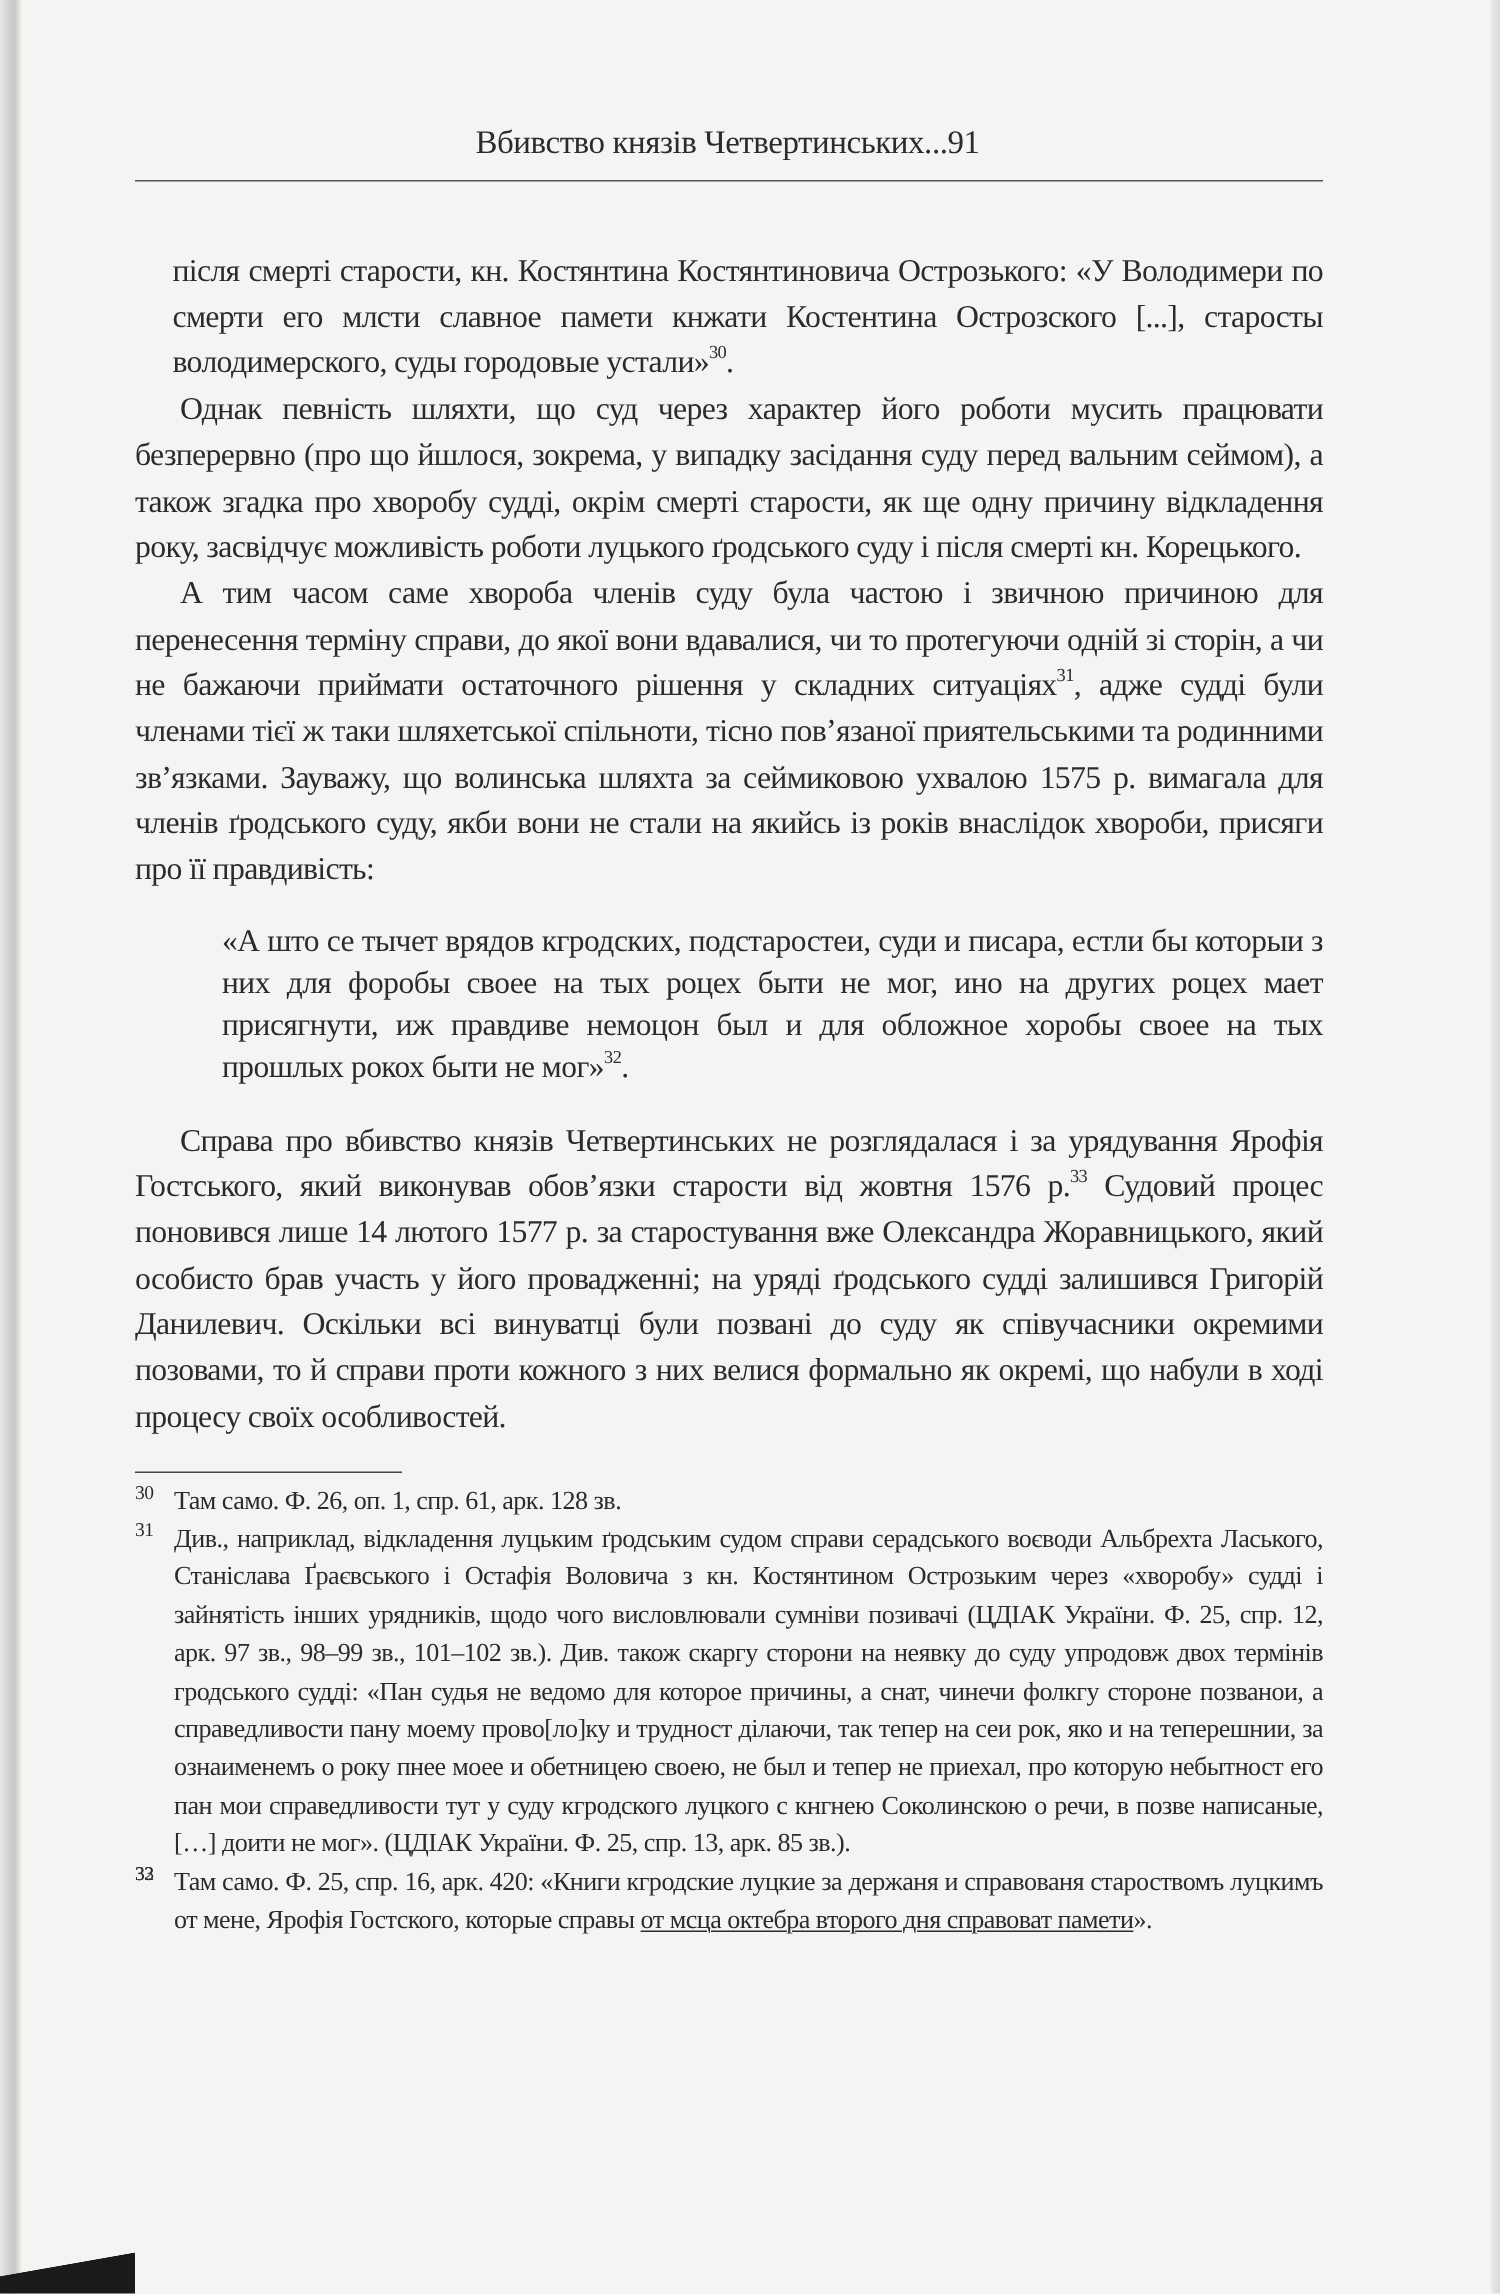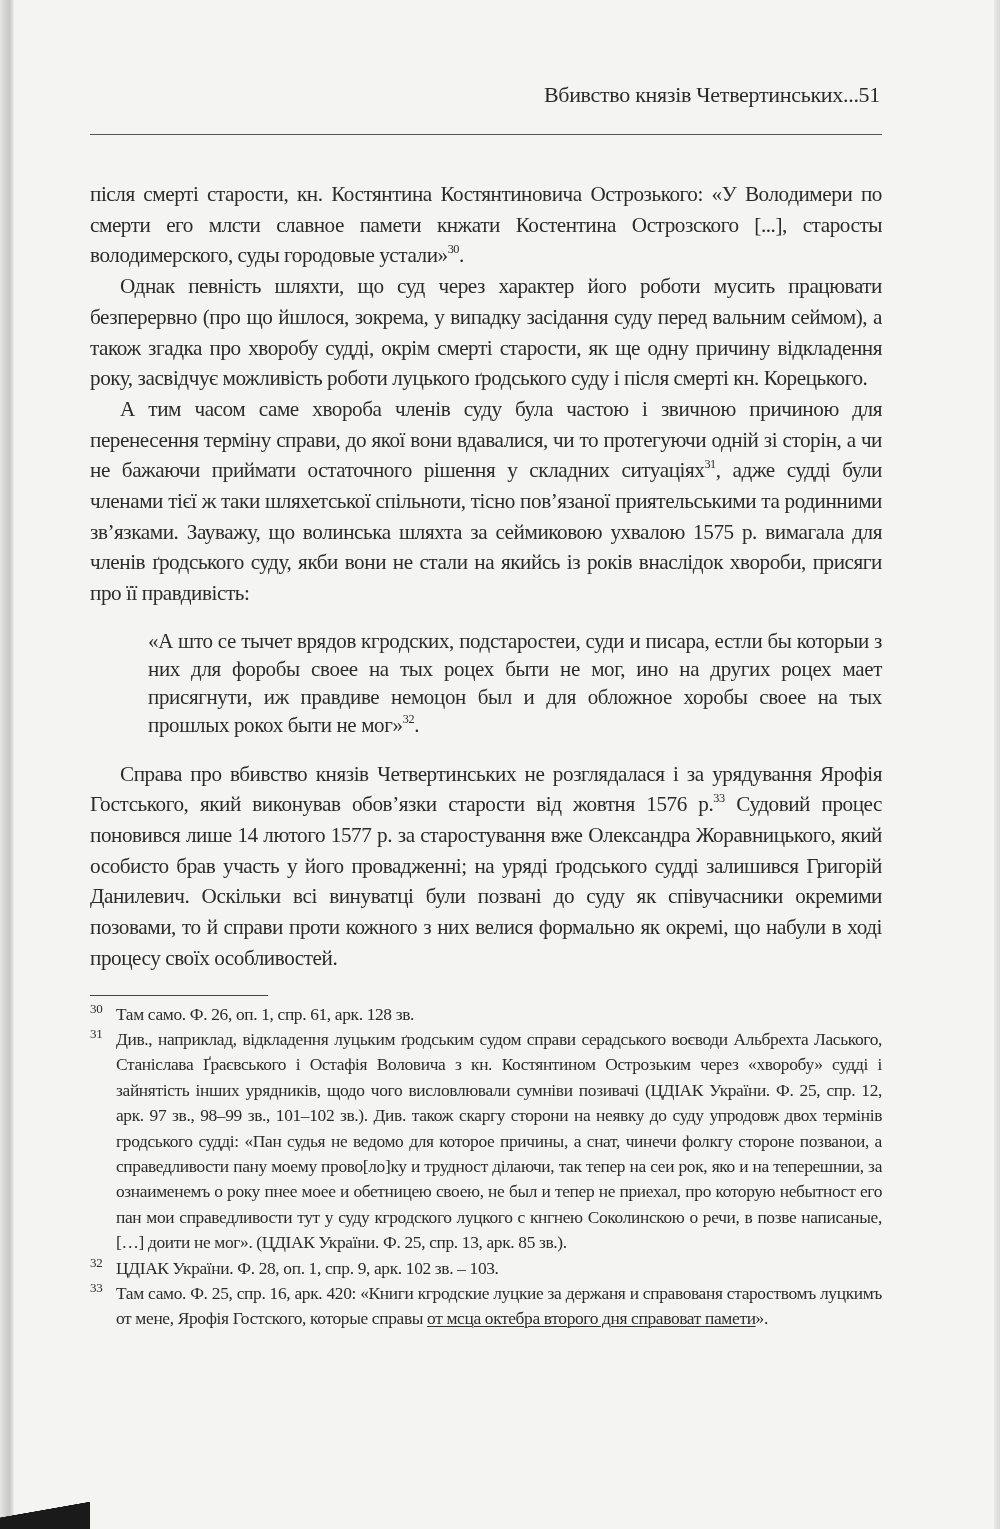--- a/index.html
+++ b/index.html
@@ -18,34 +18,34 @@
     background: linear-gradient(170deg, transparent 40%, #1a1a1a 41%);
   }
   .right-edge {
     position: absolute; right: 0; top: 0; width: 6px; height: 1529px;
     background: linear-gradient(to right, #eaeaea, #d8d8d6);
   }
   .page {
     position: absolute; left: 90px; top: 82px; width: 792px;
   }
   .running-head {
-    display: flex; justify-content: flex-end; align-items: baseline;
+    display: flex; justify-content: center; align-items: baseline;
     font-size: 22px; letter-spacing: -0.3px;
-    padding-bottom: 22px;
+    padding-bottom: 8px;
     border-bottom: 1.5px solid #555;
     height: 30px;
   }
   .running-head .page-num { font-size: 22px; padding-right: 2px; }
   .body-text {
     margin-top: 44px;
     font-size: 21.2px; line-height: 30.7px;
     text-align: justify; letter-spacing: -0.45px;
   }
   .body-text p { margin: 0; text-indent: 30px; }
-  .body-text p.noindent { text-indent: 0; }
+  .body-text p.noindent { text-indent: 0; margin-left: 25px; }
   .body-text sup, .notes sup { font-size: 0.58em; line-height: 0; vertical-align: 0.75em; }
   .quote {
     margin: 18px 0 19px 58px;
     font-size: 21px; line-height: 28.2px;
     text-align: justify; letter-spacing: -0.35px;
   }
   .notes-rule {
     margin-top: 21px; width: 178px; border-top: 1.5px solid #444;
   }
   .notes {
@@ -62,21 +62,21 @@
 </head>
 <body>
 
 <div class="left-edge"></div>
 <div class="right-edge"></div>
 <div class="corner-shadow"></div>
 
 <div class="page">
   <div class="running-head">
     <span>Вбивство князів Четвертинських...</span>
-    <span class="page-num">51</span>
+    <span class="page-num">91</span>
   </div>
 
   <div class="body-text">
     <p class="noindent"><span>після смерті старости, кн. Костянтина Костянтиновича Острозького: «У Володимери по смерти его млсти славное памети кнжати Костентина Острозского [...], старосты володимерского, суды городовые устали»</span><sup>30</sup><span>.</span></p>
     <p>Однак певність шляхти, що суд через характер його роботи мусить працювати безперервно (про що йшлося, зокрема, у випадку засідання суду перед вальним сеймом), а також згадка про хворобу судді, окрім смерті старости, як ще одну причину відкладення року, засвідчує можливість роботи луцького ґродського суду і після смерті кн. Корецького.</p>
     <p><span>А тим часом саме хвороба членів суду була частою і звичною причиною для перенесення терміну справи, до якої вони вдавалися, чи то протегуючи одній зі сторін, а чи не бажаючи приймати остаточного рішення у складних ситуаціях</span><sup>31</sup><span>, адже судді були членами тієї ж таки шляхетської спільноти, тісно пов’язаної приятельськими та родинними зв’язками. Зауважу, що волинська шляхта за сеймиковою ухвалою 1575 р. вимагала для членів ґродського суду, якби вони не стали на якийсь із років внаслідок хвороби, присяги про її правдивість:</span></p>
 
     <div class="quote"><span>«А што се тычет врядов кгродских, подстаростеи, суди и писара, естли бы которыи з них для форобы своее на тых роцех быти не мог, ино на других роцех мает присягнути, иж правдиве немоцон был и для обложное хоробы своее на тых прошлых рокох быти не мог»</span><sup>32</sup><span>.</span></div>
 
     <p><span>Справа про вбивство князів Четвертинських не розглядалася і за урядування Ярофія Гостського, який виконував обов’язки старости від жовтня 1576 р.</span><sup>33</sup><span> Судовий процес поновився лише 14 лютого 1577 р. за старостування вже Олександра Жоравницького, який особисто брав участь у його провадженні; на уряді ґродського судді залишився Григорій Данилевич. Оскільки всі винуватці були позвані до суду як співучасники окремими позовами, то й справи проти кожного з них велися формально як окремі, що набули в ході процесу своїх особливостей.</span></p>
@@ -88,20 +88,19 @@
     <div class="note">
       <span class="num">30</span>
       <span>Там само. Ф. 26, оп. 1, спр. 61, арк. 128 зв.</span>
     </div>
     <div class="note">
       <span class="num">31</span>
       <span>Див., наприклад, відкладення луцьким ґродським судом справи серадського воєводи Альбрехта Ласького, Станіслава Ґраєвського і Остафія Воловича з кн. Костянтином Острозьким через «хворобу» судді і зайнятість інших урядників, щодо чого висловлювали сумніви позивачі (ЦДІАК України. Ф. 25, спр. 12, арк. 97 зв., 98–99 зв., 101–102 зв.). Див. також скаргу сторони на неявку до суду упродовж двох термінів гродського судді: «Пан судья не ведомо для которое причины, а снат, чинечи фолкгу стороне позванои, а справедливости пану моему прово[ло]ку и трудност ділаючи, так тепер на сеи рок, яко и на теперешнии, за ознаименемъ о року пнее моее и обетницею своею, не был и тепер не приехал, про которую небытност его пан мои справедливости тут у суду кгродского луцкого с кнгнею Соколинскою о речи, в позве написаные, […] доити не мог». (ЦДІАК України. Ф. 25, спр. 13, арк. 85 зв.).</span>
     </div>
     <div class="note">
       <span class="num">32</span>
-      <span>ЦДІАК України. Ф. 28, оп. 1, спр. 9, арк. 102 зв. – 103.</span>
     </div>
     <div class="note">
       <span class="num">33</span>
       <span><span>Там само. Ф. 25, спр. 16, арк. 420: «Книги кгродские луцкие за держаня и справованя староствомъ луцкимъ от мене, Ярофія Гостского, которые справы </span><span class="underline">от мсца октебра второго дня справоват памети</span><span>».</span></span>
     </div>
   </div>
 </div>
 
 </body></html>

